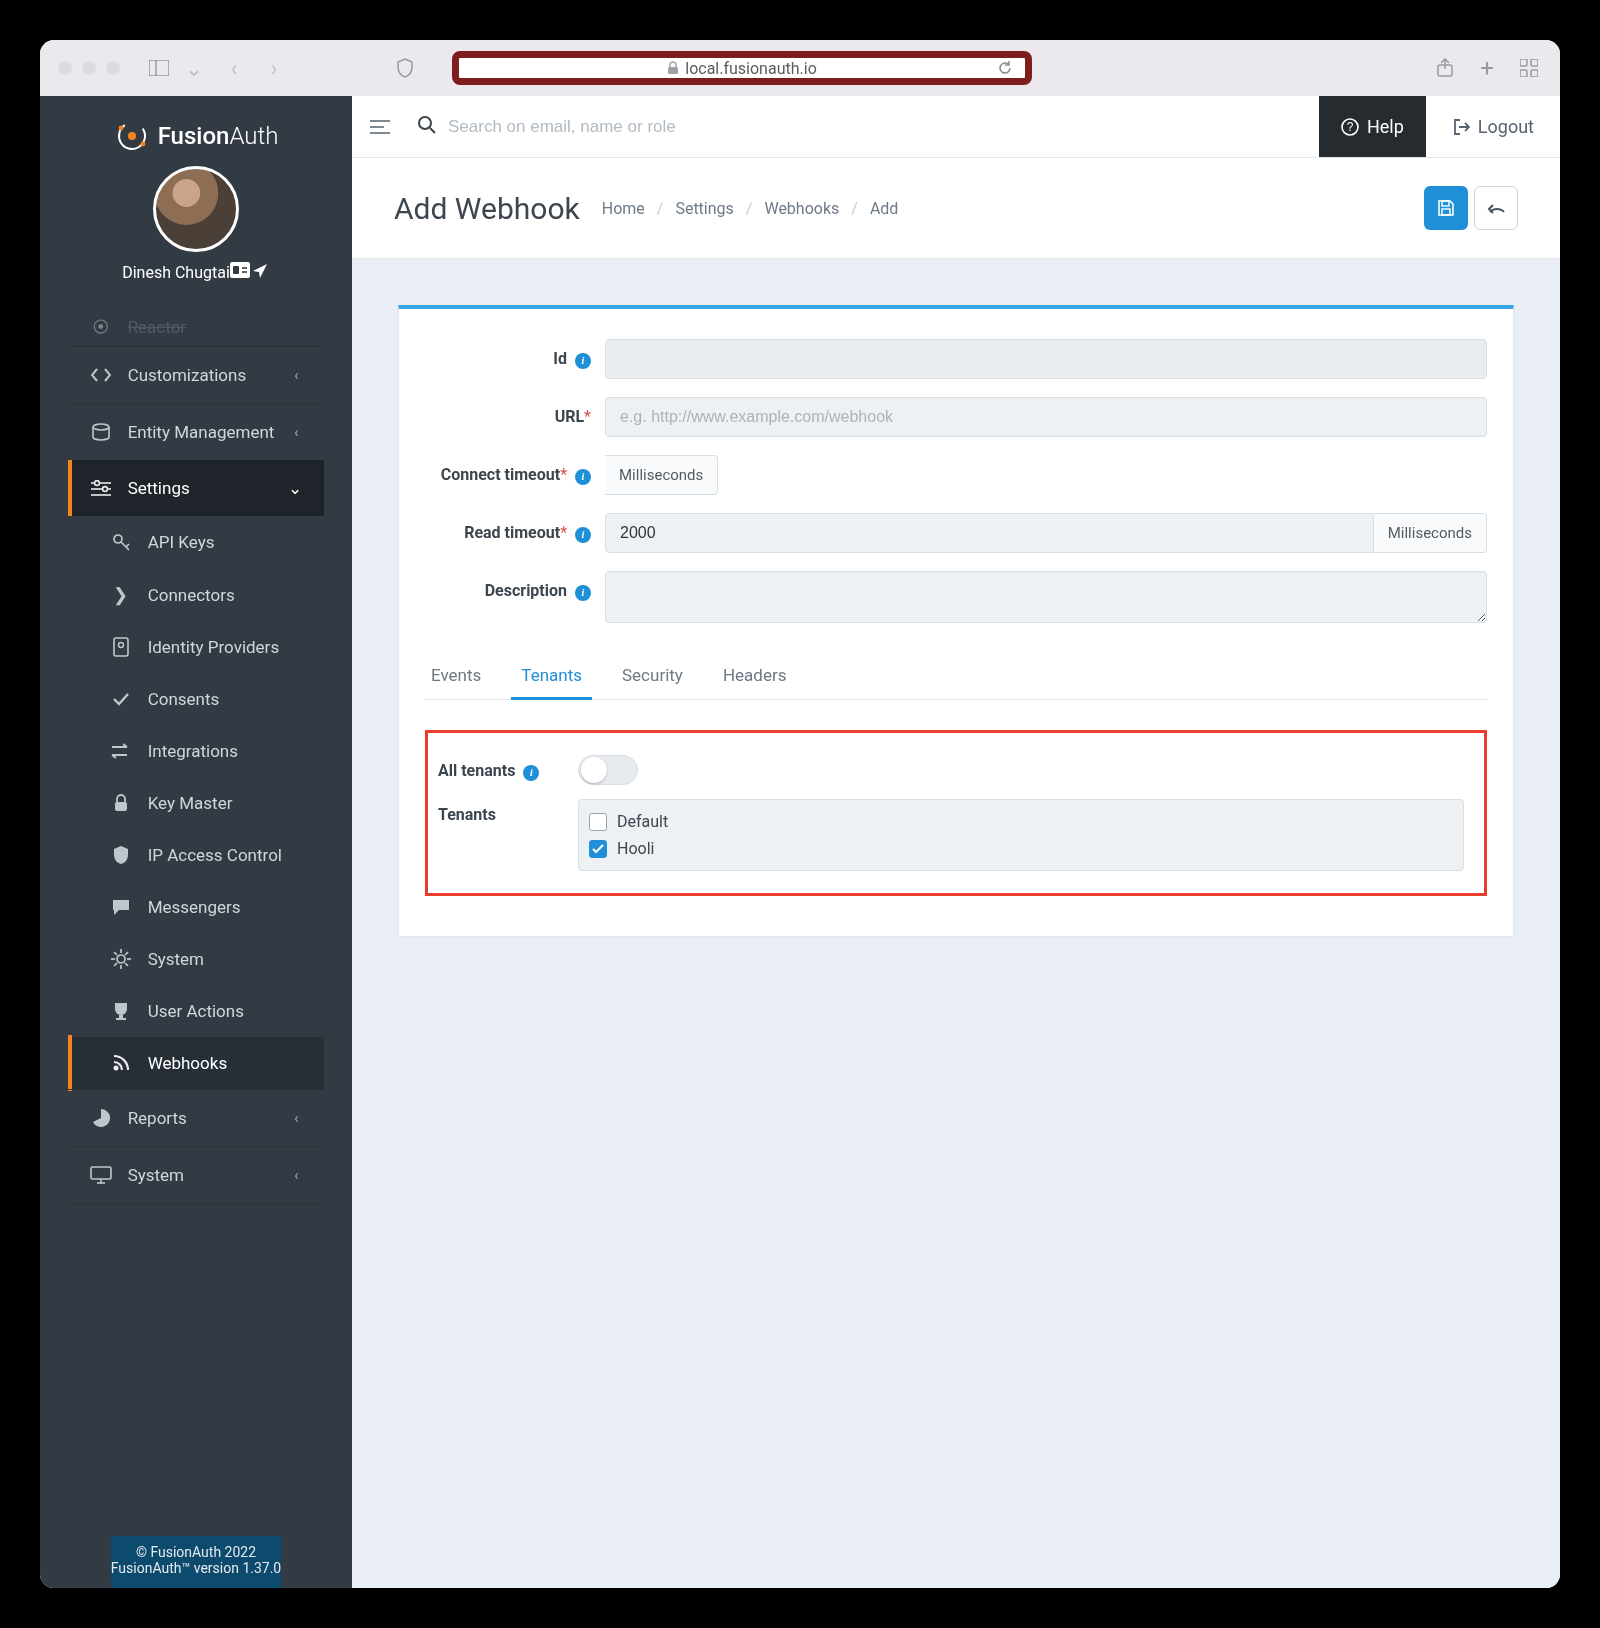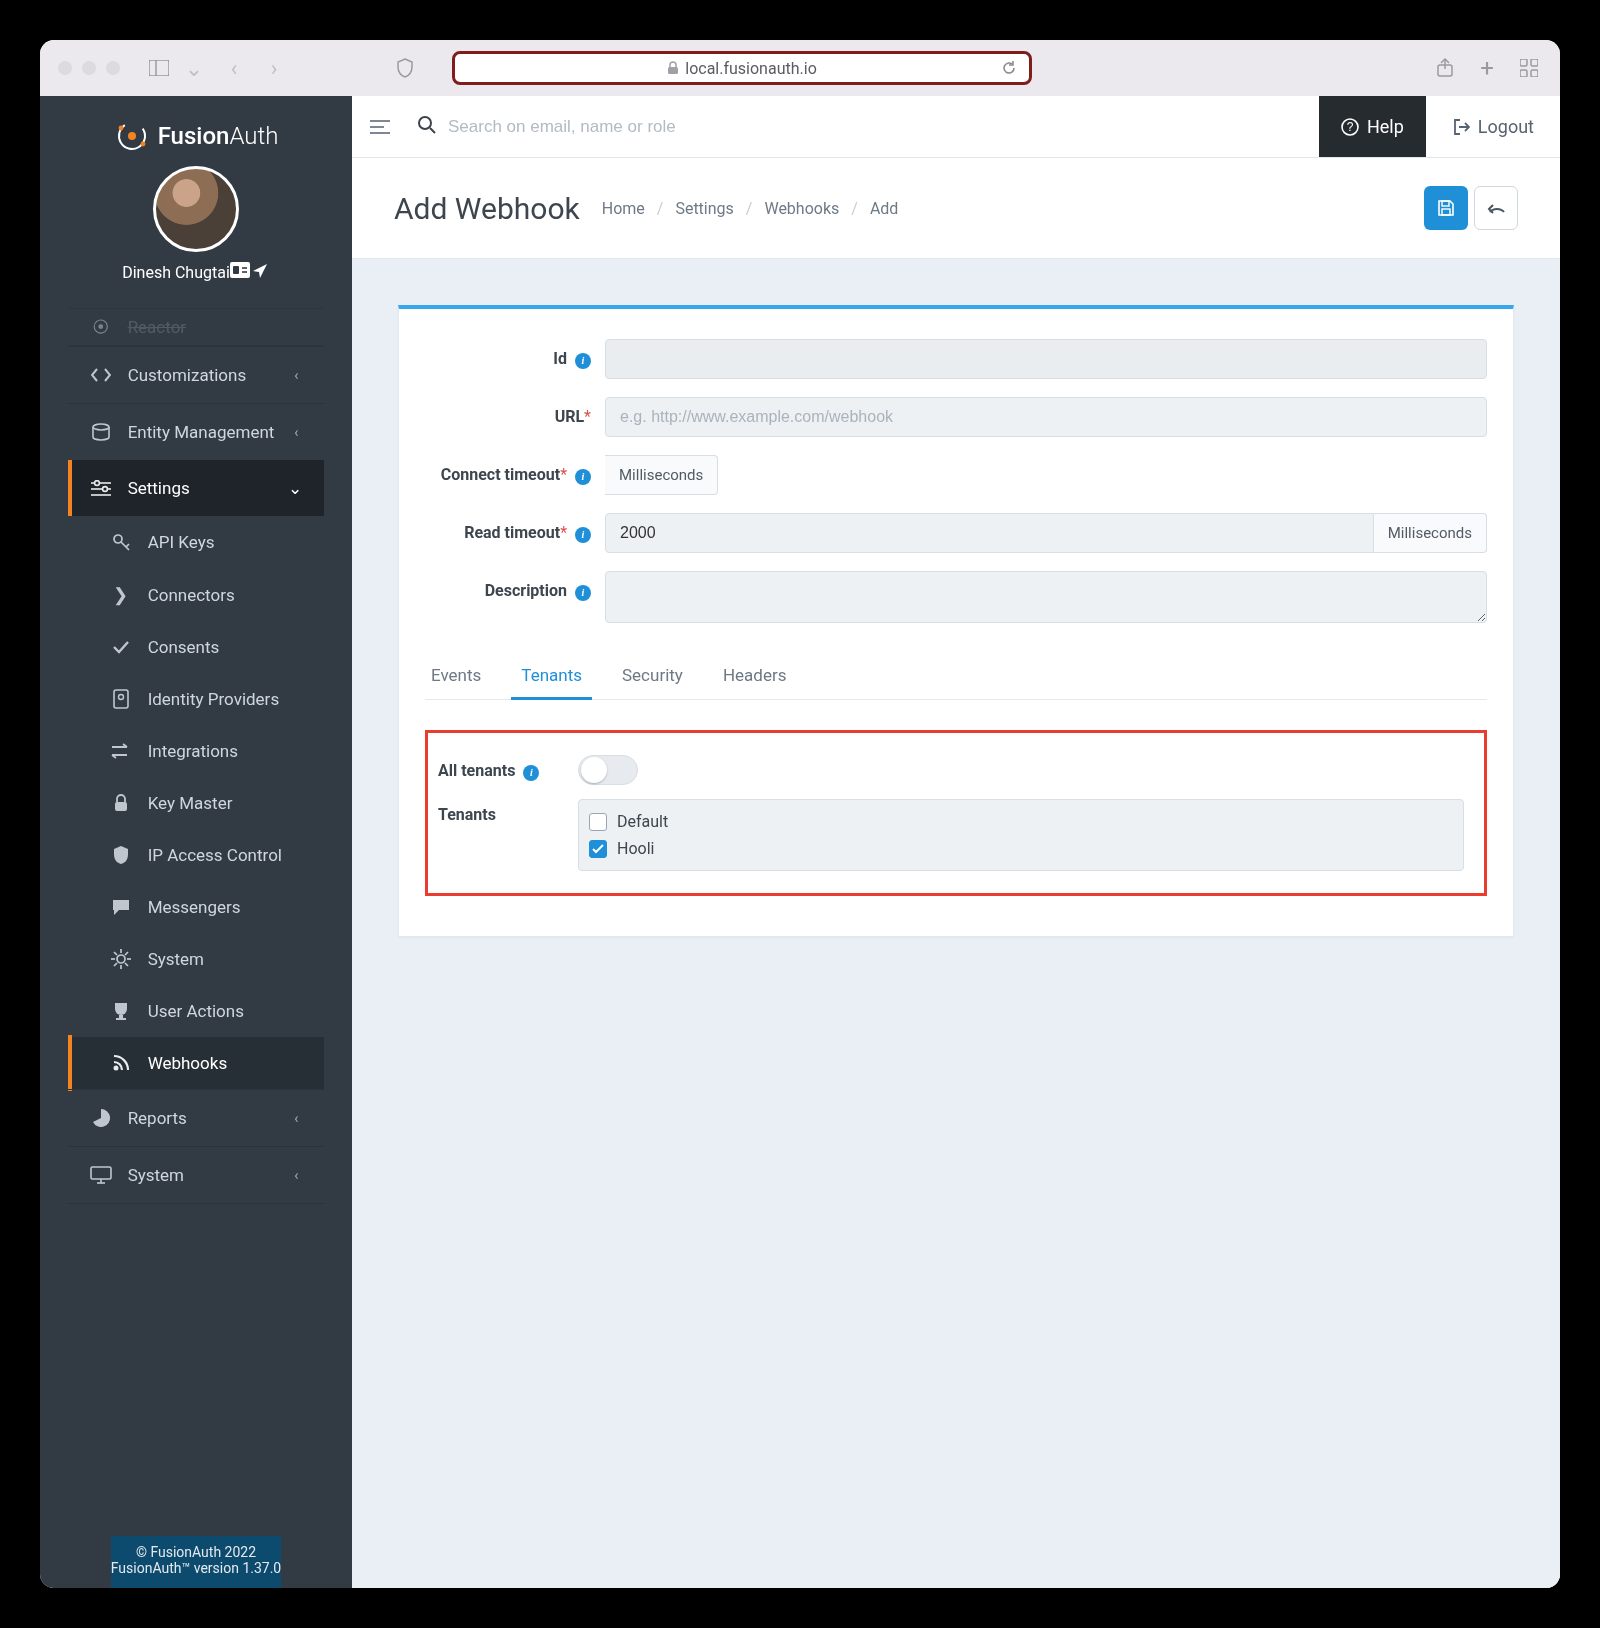--- a/index.html
+++ b/index.html
@@ -45,21 +45,21 @@
   width: 14px; height: 14px; border-radius: 50%;
   background: #dcdadd;
 }
 .tb-group { display: flex; align-items: center; gap: 8px; color: #b3b0b6; }
 .tb-icon { width: 26px; height: 26px; display:flex; align-items:center; justify-content:center; color:#9c98a1; }
 .tb-chevron { width: 28px; height: 28px; font-size: 22px; color:#c1bec5; display:flex;align-items:center;justify-content:center;}
 .urlbar {
   flex: 1 1 auto;
   height: 34px;
   background: #fff;
-  border: 3px solid #7f1d1d;
+  border: 7px solid #7f1d1d;
   border-radius: 8px;
   margin: 0 22px;
   display: flex;
   align-items: center;
   justify-content: center;
   color: #5d5a62;
   font-size: 16px;
   position: relative;
   max-width: 580px;
 }
@@ -427,34 +427,34 @@
                 </svg>
               </span>
               <span>API Keys</span>
             </div>
           <div class="nav-sub">
               <span class="nav-sub-icon" style="font-size:18px;">❯</span>
               <span>Connectors</span>
             </div>
           <div class="nav-sub">
               <span class="nav-sub-icon">
-                <svg width="18" height="14">
-                  <path d="M2 7 L7 12 L16 2" fill="none" stroke="#cfd6dd" stroke-width="2.4"></path>
-                </svg>
-              </span>
-              <span>Consents</span>
-            </div>
-          <div class="nav-sub">
-              <span class="nav-sub-icon">
                 <svg width="16" height="20">
                   <rect x="1" y="1" width="14" height="18" rx="2" fill="none" stroke="#cfd6dd" stroke-width="1.6"></rect>
                   <circle cx="8" cy="8" r="2.5" fill="none" stroke="#cfd6dd" stroke-width="1.4"></circle>
                 </svg>
               </span>
               <span>Identity Providers</span>
+            </div>
+          <div class="nav-sub">
+              <span class="nav-sub-icon">
+                <svg width="18" height="14">
+                  <path d="M2 7 L7 12 L16 2" fill="none" stroke="#cfd6dd" stroke-width="2.4"></path>
+                </svg>
+              </span>
+              <span>Consents</span>
             </div>
           <div class="nav-sub">
               <span class="nav-sub-icon">
                 <svg width="20" height="16">
                   <path d="M1 4 H16 M16 4 L12 1 M1 12 H16 M1 12 L5 15" fill="none" stroke="#cfd6dd" stroke-width="1.8"></path>
                 </svg>
               </span>
               <span>Integrations</span>
             </div>
           <div class="nav-sub">

